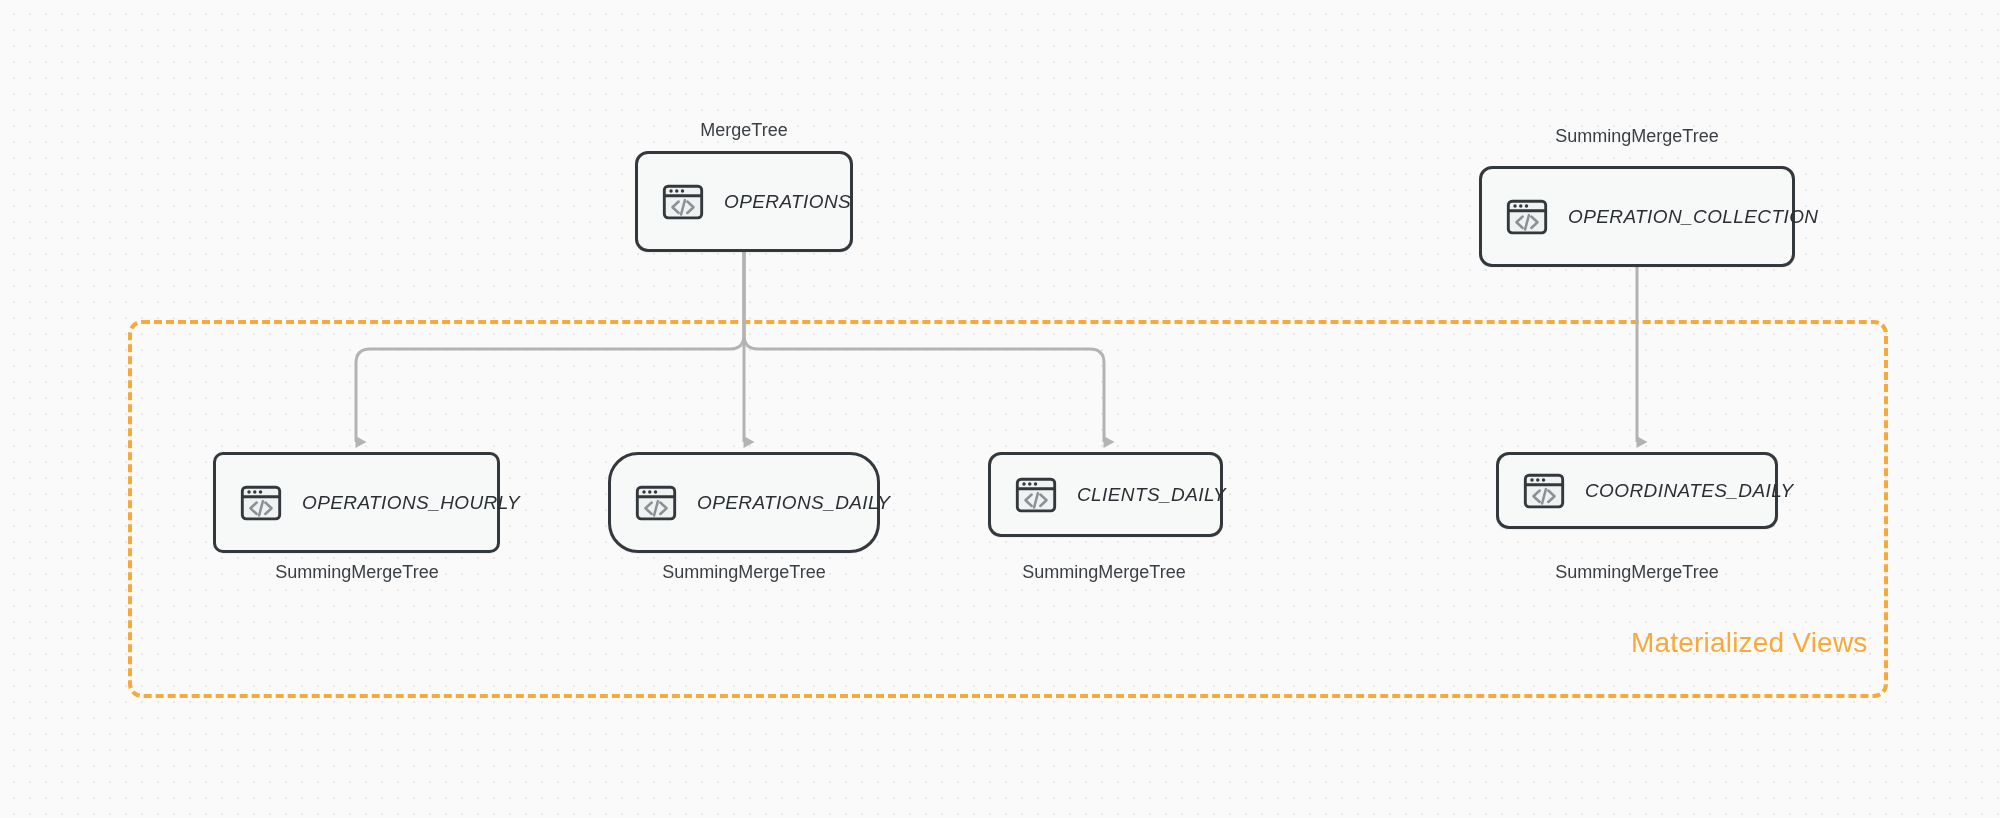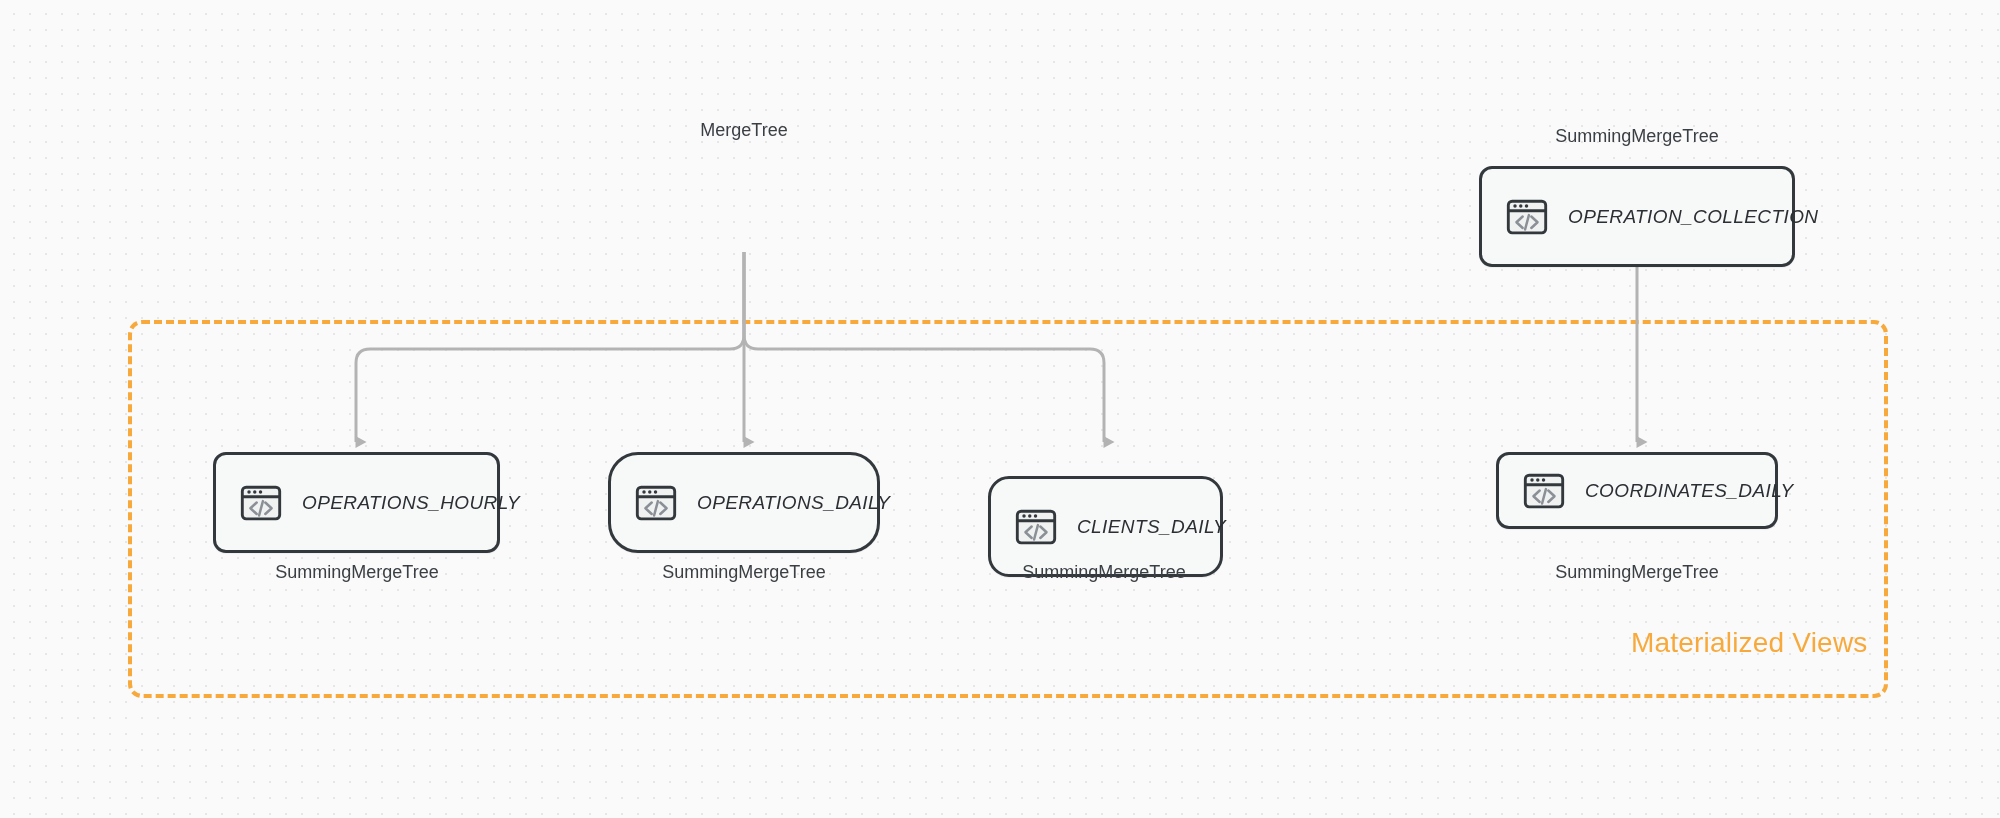--- a/index.html
+++ b/index.html
@@ -112,38 +112,51 @@
       <path d="M 744 252 L 744 335 Q 744 349 730 349 L 370 349 Q 356 349 356 363 L 356 442" marker-end="url(#arrow)"></path>
 
       <path d="M 744 252 L 744 335 Q 744 349 758 349 L 1090 349 Q 1104 349 1104 363 L 1104 442" marker-end="url(#arrow)"></path>
 
       <path d="M 1637 252 L 1637 442" marker-end="url(#arrow)"></path>
     </g>
   </svg>
 
   <div class="engine-label" style="left:744px; top:120px;">MergeTree</div>
 
+  <div class="node" style="left:635px; top:151px; width:218px; height:101px;">
+    <svg class="node-icon" viewBox="0 0 48 48" xmlns="http://www.w3.org/2000/svg">
+      <rect x="4.5" y="7.5" width="39" height="33" rx="4" ry="4" fill="#f0f1f1" stroke="#33383d" stroke-width="3"></rect>
+      <path d="M 4.5 17.5 L 43.5 17.5" stroke="#33383d" stroke-width="3"></path>
+      <circle cx="11.5" cy="12.5" r="1.8" fill="#33383d"></circle>
+      <circle cx="17.5" cy="12.5" r="1.8" fill="#33383d"></circle>
+      <circle cx="23.5" cy="12.5" r="1.8" fill="#33383d"></circle>
+      <path d="M 19.5 23.5 L 13 29.5 L 19.5 35.5" fill="none" stroke="#8b9096" stroke-width="2.6" stroke-linecap="round" stroke-linejoin="round"></path>
+      <path d="M 28.5 23.5 L 35 29.5 L 28.5 35.5" fill="none" stroke="#8b9096" stroke-width="2.6" stroke-linecap="round" stroke-linejoin="round"></path>
+      <path d="M 26 22 L 22 37" fill="none" stroke="#8b9096" stroke-width="2.6" stroke-linecap="round"></path>
+    </svg>
+    <span class="node-label">OPERATIONS</span>
+  </div>
 
   <div class="engine-label" style="left:1637px; top:126px;">SummingMergeTree</div>
 
   <div class="node" style="left:1479px; top:166px; width:316px; height:101px;">
     <svg class="node-icon" viewBox="0 0 48 48" xmlns="http://www.w3.org/2000/svg">
       <rect x="4.5" y="7.5" width="39" height="33" rx="4" ry="4" fill="#f0f1f1" stroke="#33383d" stroke-width="3"></rect>
       <path d="M 4.5 17.5 L 43.5 17.5" stroke="#33383d" stroke-width="3"></path>
       <circle cx="11.5" cy="12.5" r="1.8" fill="#33383d"></circle>
       <circle cx="17.5" cy="12.5" r="1.8" fill="#33383d"></circle>
       <circle cx="23.5" cy="12.5" r="1.8" fill="#33383d"></circle>
       <path d="M 19.5 23.5 L 13 29.5 L 19.5 35.5" fill="none" stroke="#8b9096" stroke-width="2.6" stroke-linecap="round" stroke-linejoin="round"></path>
       <path d="M 28.5 23.5 L 35 29.5 L 28.5 35.5" fill="none" stroke="#8b9096" stroke-width="2.6" stroke-linecap="round" stroke-linejoin="round"></path>
       <path d="M 26 22 L 22 37" fill="none" stroke="#8b9096" stroke-width="2.6" stroke-linecap="round"></path>
     </svg>
     <span class="node-label">OPERATION_COLLECTION</span>
   </div>
 
-  <div class="node" style="left:213px; top:452px; width:287px; height:101px;">
+  <div class="node" style="left:213px; top:452px; width:287px; height:101px;border-radius:10px;">
     <svg class="node-icon" viewBox="0 0 48 48" xmlns="http://www.w3.org/2000/svg">
       <rect x="4.5" y="7.5" width="39" height="33" rx="4" ry="4" fill="#f0f1f1" stroke="#33383d" stroke-width="3"></rect>
       <path d="M 4.5 17.5 L 43.5 17.5" stroke="#33383d" stroke-width="3"></path>
       <circle cx="11.5" cy="12.5" r="1.8" fill="#33383d"></circle>
       <circle cx="17.5" cy="12.5" r="1.8" fill="#33383d"></circle>
       <circle cx="23.5" cy="12.5" r="1.8" fill="#33383d"></circle>
       <path d="M 19.5 23.5 L 13 29.5 L 19.5 35.5" fill="none" stroke="#8b9096" stroke-width="2.6" stroke-linecap="round" stroke-linejoin="round"></path>
       <path d="M 28.5 23.5 L 35 29.5 L 28.5 35.5" fill="none" stroke="#8b9096" stroke-width="2.6" stroke-linecap="round" stroke-linejoin="round"></path>
       <path d="M 26 22 L 22 37" fill="none" stroke="#8b9096" stroke-width="2.6" stroke-linecap="round"></path>
     </svg>
@@ -159,21 +172,21 @@
       <circle cx="17.5" cy="12.5" r="1.8" fill="#33383d"></circle>
       <circle cx="23.5" cy="12.5" r="1.8" fill="#33383d"></circle>
       <path d="M 19.5 23.5 L 13 29.5 L 19.5 35.5" fill="none" stroke="#8b9096" stroke-width="2.6" stroke-linecap="round" stroke-linejoin="round"></path>
       <path d="M 28.5 23.5 L 35 29.5 L 28.5 35.5" fill="none" stroke="#8b9096" stroke-width="2.6" stroke-linecap="round" stroke-linejoin="round"></path>
       <path d="M 26 22 L 22 37" fill="none" stroke="#8b9096" stroke-width="2.6" stroke-linecap="round"></path>
     </svg>
     <span class="node-label">OPERATIONS_DAILY</span>
   </div>
   <div class="engine-label" style="left:744px; top:562px;">SummingMergeTree</div>
 
-  <div class="node" style="left:988px; top:476px; width:235px; height:101px;border-radius:21px;">
+  <div class="node" style="left:988px; top:452px; width:235px; height:85px;">
     <svg class="node-icon" viewBox="0 0 48 48" xmlns="http://www.w3.org/2000/svg">
       <rect x="4.5" y="7.5" width="39" height="33" rx="4" ry="4" fill="#f0f1f1" stroke="#33383d" stroke-width="3"></rect>
       <path d="M 4.5 17.5 L 43.5 17.5" stroke="#33383d" stroke-width="3"></path>
       <circle cx="11.5" cy="12.5" r="1.8" fill="#33383d"></circle>
       <circle cx="17.5" cy="12.5" r="1.8" fill="#33383d"></circle>
       <circle cx="23.5" cy="12.5" r="1.8" fill="#33383d"></circle>
       <path d="M 19.5 23.5 L 13 29.5 L 19.5 35.5" fill="none" stroke="#8b9096" stroke-width="2.6" stroke-linecap="round" stroke-linejoin="round"></path>
       <path d="M 28.5 23.5 L 35 29.5 L 28.5 35.5" fill="none" stroke="#8b9096" stroke-width="2.6" stroke-linecap="round" stroke-linejoin="round"></path>
       <path d="M 26 22 L 22 37" fill="none" stroke="#8b9096" stroke-width="2.6" stroke-linecap="round"></path>
     </svg>

